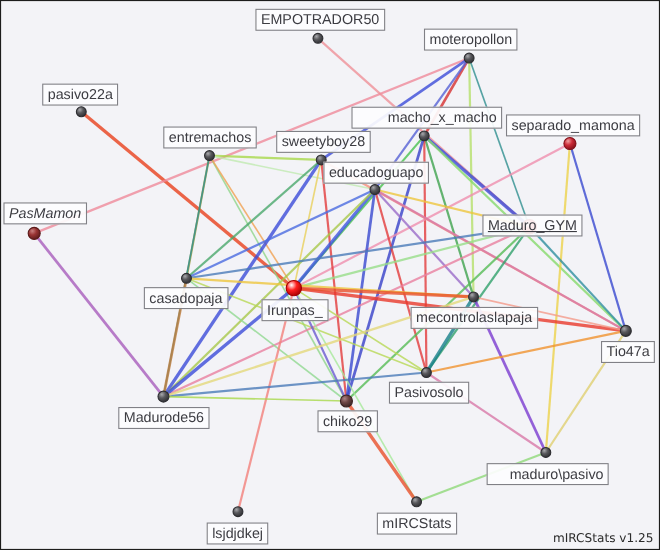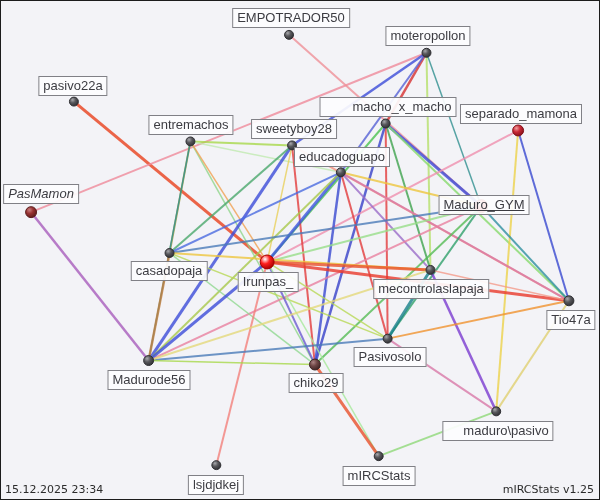--- a/index.html
+++ b/index.html
@@ -157,15 +157,14 @@
       <div class="node-label" style="left: 267px; top: 281px;">Irunpas_</div>
       <div class="node-label" style="left: 430px; top: 288px;">mecontrolaslapaja</div>
       <div class="node-label" style="left: 570px; top: 319px;">Tio47a</div>
       <div class="node-label" style="left: 389px; top: 356px;">Pasivosolo</div>
       <div class="node-label" style="left: 315px; top: 382px;">chiko29</div>
       <div class="node-label" style="left: 148px; top: 379px;">Madurode56</div>
       <div class="node-label" style="left: 497px; top: 430px; padding-left: 20px;">maduro\pasivo</div>
       <div class="node-label" style="left: 215px; top: 484px;">lsjdjdkej</div>
       <div class="node-label" style="left: 378px; top: 475px;">mIRCStats</div>
     </div>
-  <div id="timestamp" class="footer-text">15.12.2025 23:34</div>
   <div id="version" class="footer-text">mIRCStats v1.25</div>
 </div>
 
 </body></html>

